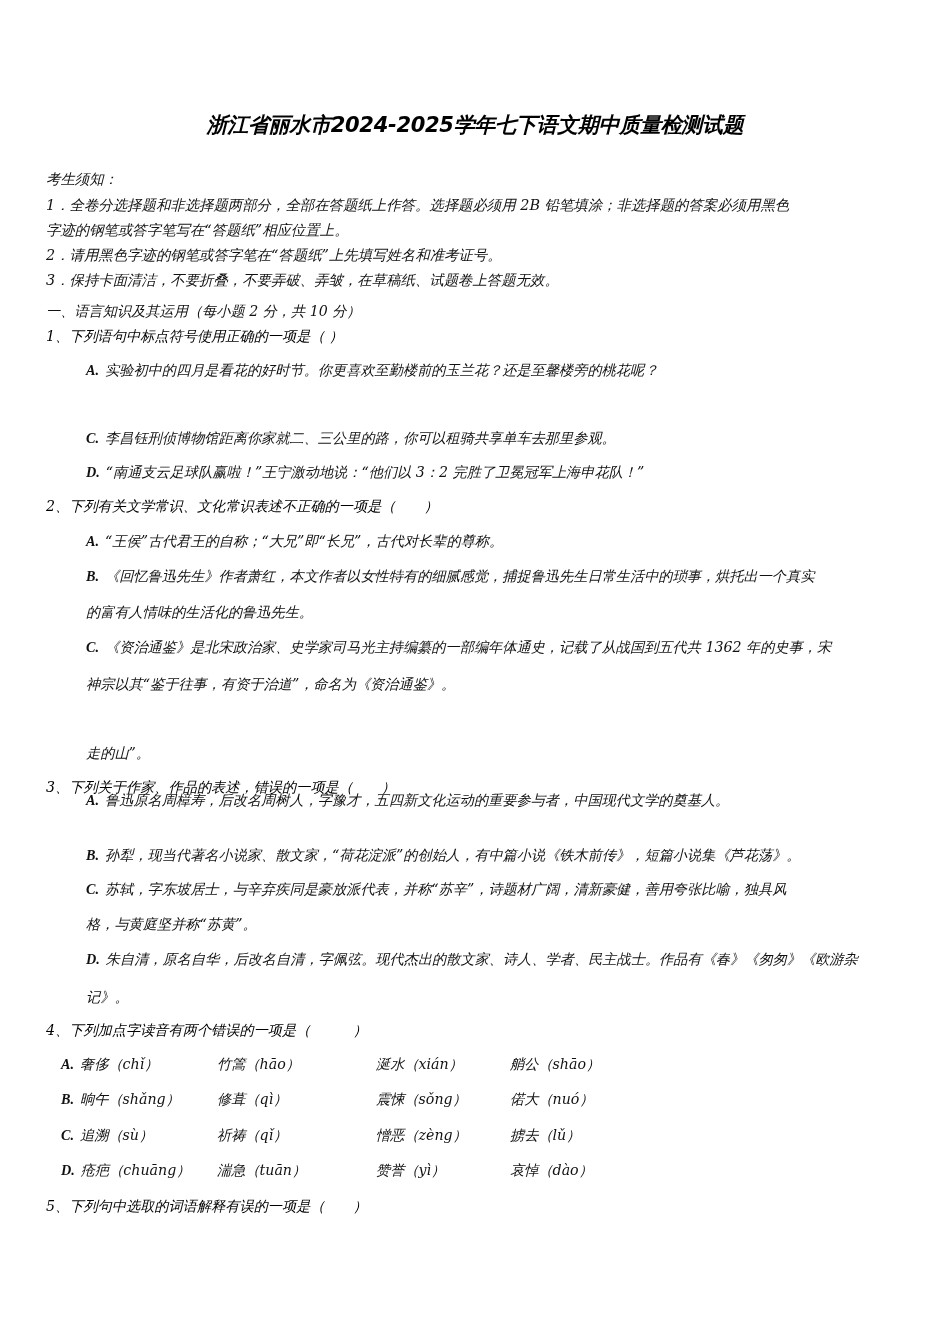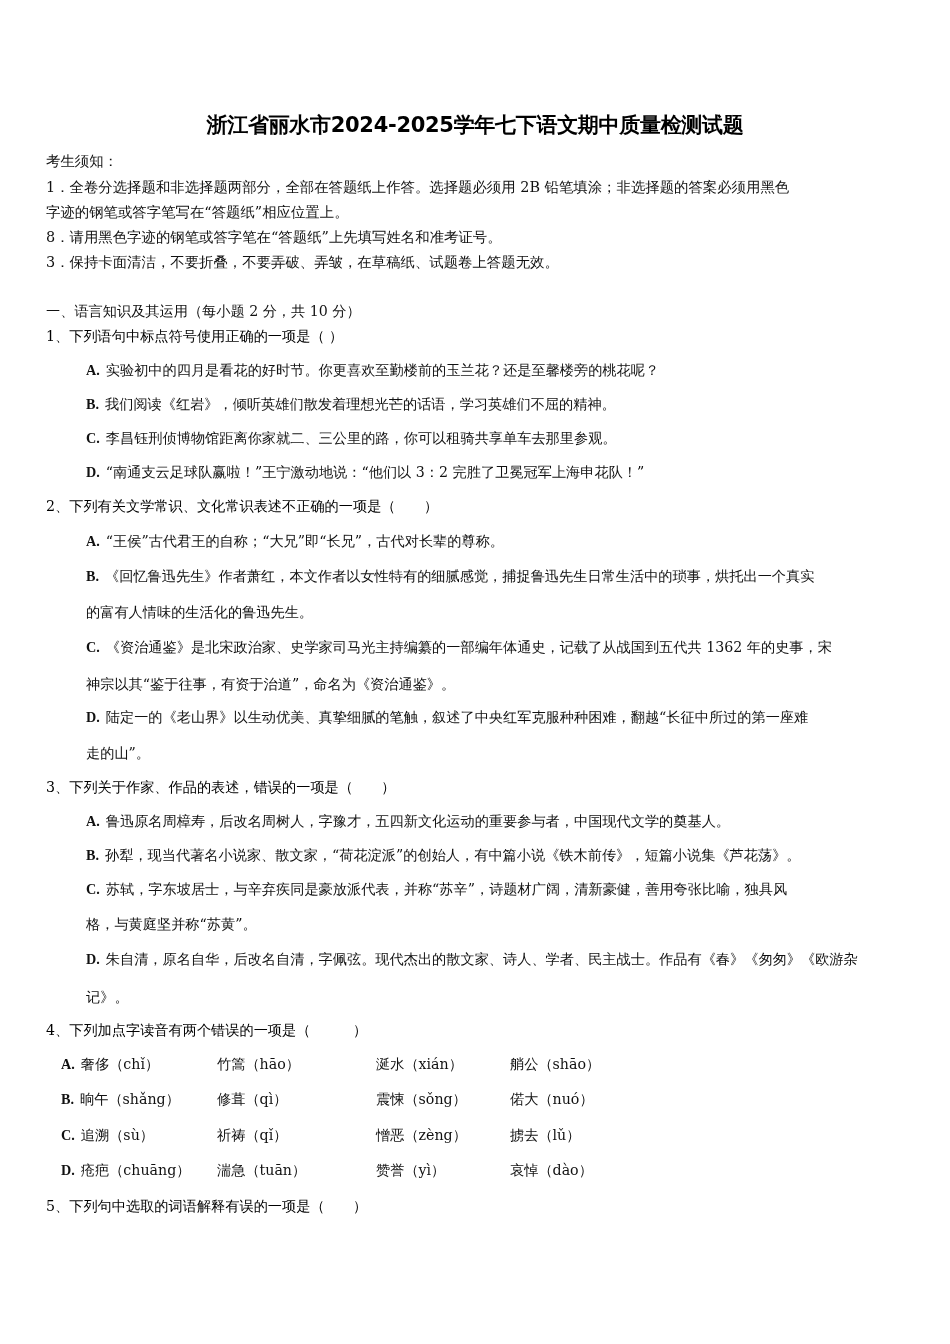--- a/index.html
+++ b/index.html
@@ -1,81 +1,75 @@
 <!DOCTYPE html>
 <html><head>
 <meta charset="utf-8">
 <style>
   html, body { margin: 0; padding: 0; background: #ffffff; }
   body { width: 950px; height: 1344px; position: relative; overflow: hidden;
          font-family: "DejaVu Serif", "Liberation Serif", serif; color: #111; }
-  .page { position: absolute; left: 0; top: 0; width: 950px; height: 1028px; }
+  .page { position: absolute; left: 0; top: 0; width: 950px; height: 1028px; font-style: italic; }
   .title { position: absolute; left: 0; width: 950px; top: 111px; text-align: center;
            font-family: "DejaVu Sans", "Liberation Sans", sans-serif; font-weight: bold;
            font-size: 21px; letter-spacing: -0.3px; color: #000; }
   .line { position: absolute; left: 46px; white-space: nowrap; font-size: 14.2px; line-height: 18px; }
-  .notice { font-size: 14.4px; }
+  .notice { font-size: 14.4px; margin-top: 18px; }
   .q { color: #000000; }
   .opt { font-weight: normal; margin-left: 40px; }
   .optlbl { font-weight: bold; font-family: "Liberation Serif", "DejaVu Serif", serif; margin-right: 6px; }
   .grid-row { position: absolute; left: 46px; height: 20px; font-size: 14.2px; white-space: nowrap; }
   .cell { position: absolute; top: 0; white-space: nowrap; }
   .c0 { left: 15px; text-align: center; }
   .c1 { left: 171px; }
   .c2 { left: 330px; }
   .c3 { left: 464px; }
 </style>
 </head>
 <body>
 
 <div class="page">
 
   <div class="title">浙江省丽水市2024-2025学年七下语文期中质量检测试题</div>
 
   <div class="line notice" style="top:152px">考生须知：</div>
   <div class="line notice" style="top:178px">1．全卷分选择题和非选择题两部分，全部在答题纸上作答。选择题必须用 2B 铅笔填涂；非选择题的答案必须用黑色</div>
   <div class="line notice" style="top:203px">字迹的钢笔或答字笔写在“答题纸”相应位置上。</div>
-  <div class="line notice" style="top:228px">8．请用黑色字迹的钢笔或答字笔在“答题纸”上先填写姓名和准考证号。</div>
+  <div class="line notice" style="top:228px">2．请用黑色字迹的钢笔或答字笔在“答题纸”上先填写姓名和准考证号。</div>
   <div class="line notice" style="top:253px">3．保持卡面清洁，不要折叠，不要弄破、弄皱，在草稿纸、试题卷上答题无效。</div>
 
   <div class="line" style="top:302px">一、语言知识及其运用（每小题 2 分，共 10 分）</div>
 
   <div class="line q" style="top:327px">1、下列语句中标点符号使用正确的一项是（ ）</div>
   <div class="line opt" style="top:361px">
     <span class="optlbl">A.</span><span>实验初中的四月是看花的好时节。你更喜欢至勤楼前的玉兰花？还是至馨楼旁的桃花呢？</span>
-  </div>
-  <div class="line opt" style="top:395px">
-    <span class="optlbl">B.</span><span>我们阅读《红岩》，倾听英雄们散发着理想光芒的话语，学习英雄们不屈的精神。</span>
   </div>
   <div class="line opt" style="top:429px">
     <span class="optlbl">C.</span><span>李昌钰刑侦博物馆距离你家就二、三公里的路，你可以租骑共享单车去那里参观。</span>
   </div>
   <div class="line opt" style="top:463px">
     <span class="optlbl">D.</span><span>“南通支云足球队赢啦！”王宁激动地说：“他们以 3：2 完胜了卫冕冠军上海申花队！”</span>
   </div>
 
   <div class="line q" style="top:497px">2、下列有关文学常识、文化常识表述不正确的一项是（　　）</div>
   <div class="line opt" style="top:532px">
     <span class="optlbl">A.</span><span>“王侯”古代君王的自称；“大兄”即“长兄”，古代对长辈的尊称。</span>
   </div>
   <div class="line opt" style="top:567px">
     <span class="optlbl">B.</span><span>《回忆鲁迅先生》作者萧红，本文作者以女性特有的细腻感觉，捕捉鲁迅先生日常生活中的琐事，烘托出一个真实</span>
   </div>
   <div class="line opt" style="top:603px">的富有人情味的生活化的鲁迅先生。</div>
   <div class="line opt" style="top:638px">
     <span class="optlbl">C.</span><span>《资治通鉴》是北宋政治家、史学家司马光主持编纂的一部编年体通史，记载了从战国到五代共 1362 年的史事，宋</span>
   </div>
   <div class="line opt" style="top:675px">神宗以其“鉴于往事，有资于治道”，命名为《资治通鉴》。</div>
-  <div class="line opt" style="top:708px">
-    <span class="optlbl">D.</span><span>陆定一的《老山界》以生动优美、真挚细腻的笔触，叙述了中央红军克服种种困难，翻越“长征中所过的第一座难</span>
-  </div>
   <div class="line opt" style="top:744px">走的山”。</div>
 
   <div class="line q" style="top:778px">3、下列关于作家、作品的表述，错误的一项是（　　）</div>
-  <div class="line opt" style="top:812px">
+  <div class="line opt" style="top:791px">
     <span class="optlbl">A.</span><span>鲁迅原名周樟寿，后改名周树人，字豫才，五四新文化运动的重要参与者，中国现代文学的奠基人。</span>
   </div>
   <div class="line opt" style="top:846px">
     <span class="optlbl">B.</span><span>孙犁，现当代著名小说家、散文家，“荷花淀派”的创始人，有中篇小说《铁木前传》，短篇小说集《芦花荡》。</span>
   </div>
   <div class="line opt" style="top:880px">
     <span class="optlbl">C.</span><span>苏轼，字东坡居士，与辛弃疾同是豪放派代表，并称“苏辛”，诗题材广阔，清新豪健，善用夸张比喻，独具风</span>
   </div>
   <div class="line opt" style="top:915px">格，与黄庭坚并称“苏黄”。</div>
   <div class="line opt" style="top:950px">

